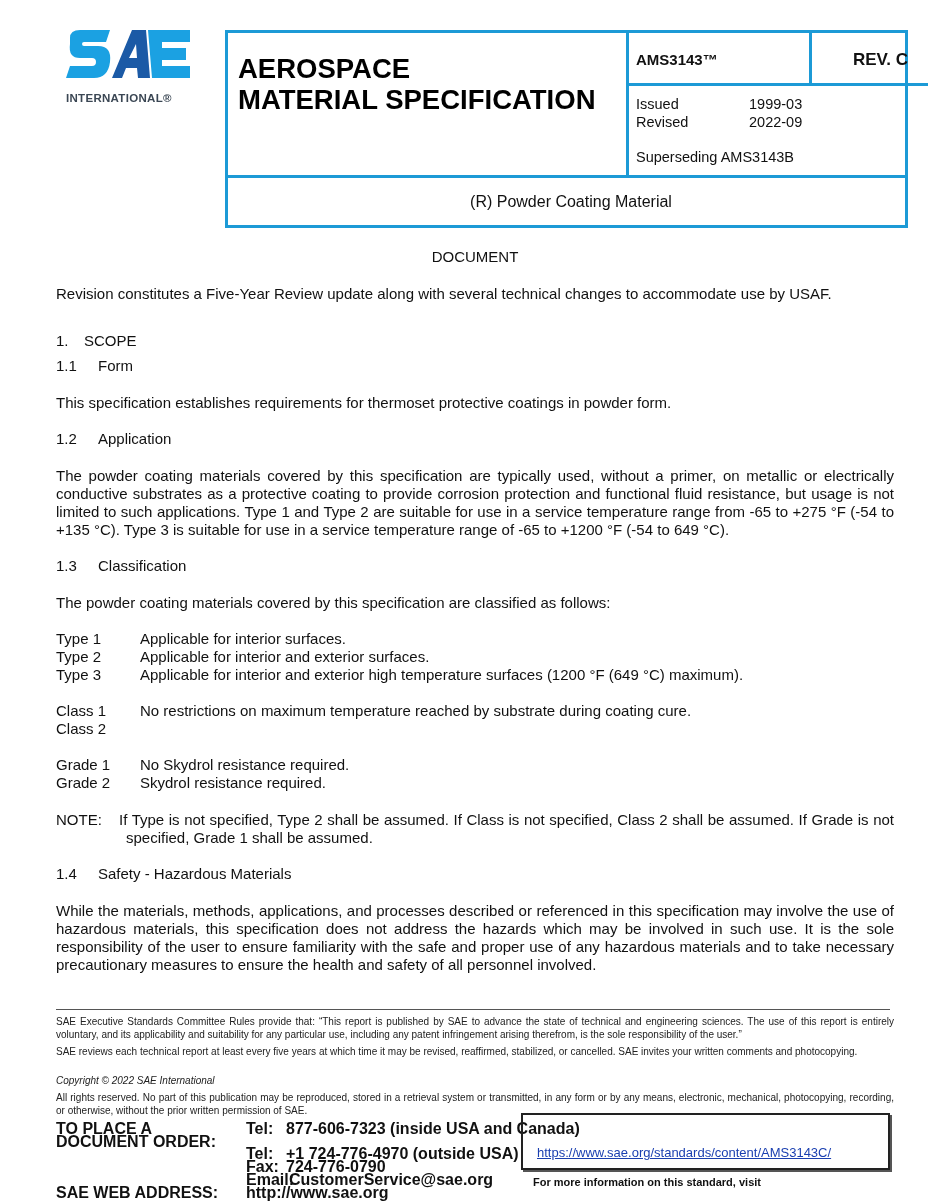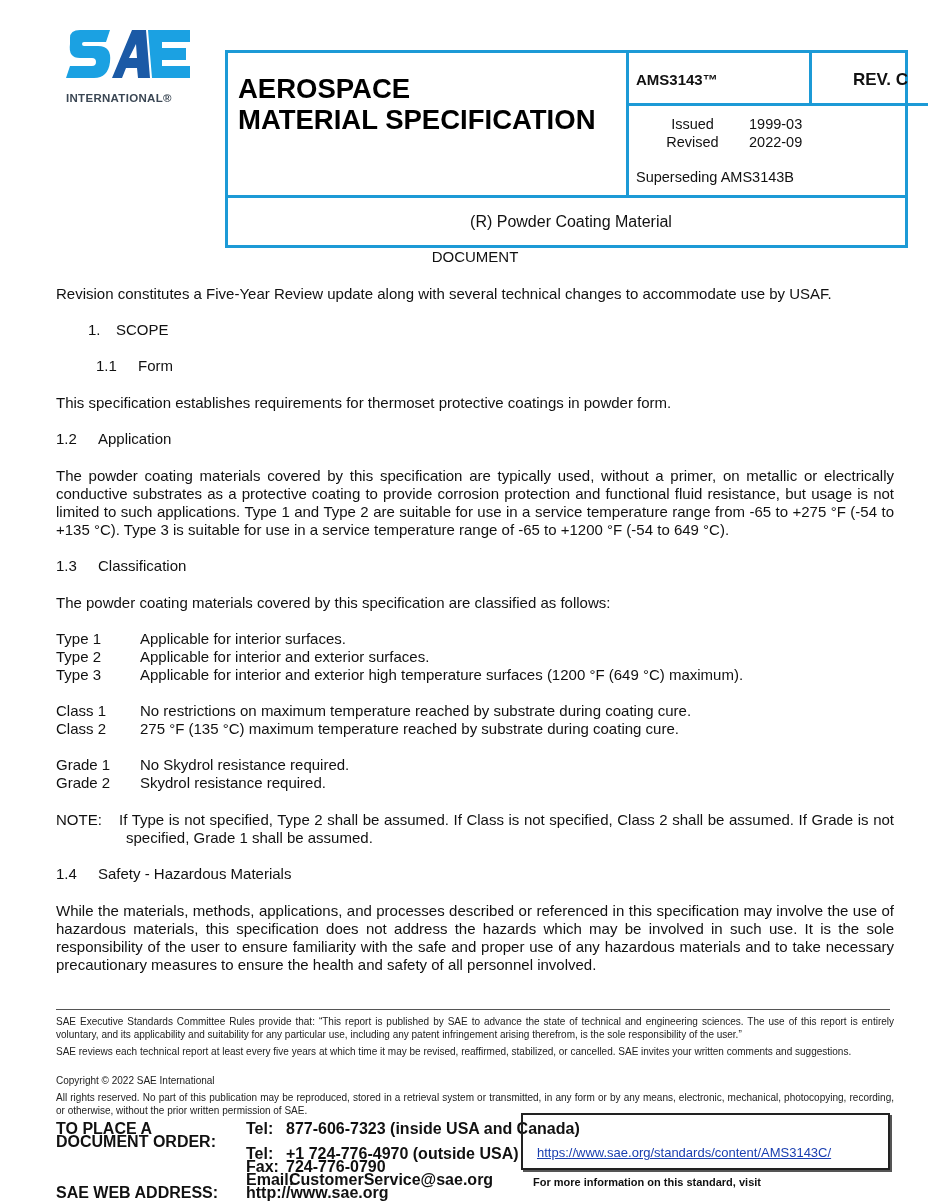--- a/index.html
+++ b/index.html
@@ -14,21 +14,21 @@
   .logo svg { display: block; }
   .logo-sub {
     position: absolute; left: 0; top: 62px; width: 128px;
     font-family: "Liberation Sans", sans-serif; font-weight: bold; font-size: 11.5px;
     letter-spacing: 0.3px; color: #3b4754;
   }
 
   
   .hdr {
     left: 225px; top: 30px; width: 683px; height: 198px;
-    box-sizing: border-box; border: 3px solid #1c9ad6; margin-top: 20px;
+    box-sizing: border-box; border: 3px solid #1c9ad6;
   }
   .hdr-left {
     position: absolute; left: 0; top: 0; width: 398px; height: 142px;
     border-right: 3px solid #1c9ad6; box-sizing: content-box;
   }
   .hdr-title {
     position: absolute; left: 10px; top: 20px;
     font-weight: bold; font-size: 27.5px; line-height: 31px; color: #000;
   }
   .hdr-right {
@@ -44,21 +44,21 @@
   .hdr-rev {
     position: absolute; left: 183px; top: 0; width: 116px; height: 50px;
     border-bottom: 3px solid #1c9ad6;
   }
   .hdr-rev span {
     position: absolute; right: 20px; top: 17px; font-weight: bold; font-size: 17px;
   }
   .hdr-dates {
     position: absolute; left: 7px; top: 62px; font-size: 14.5px; line-height: 18px;
   }
-  .hdr-dates .row { display: flex; text-align: center; }
+  .hdr-dates .row { display: flex; }
   .hdr-dates .lbl { width: 113px; }
   .hdr-supersede {
     position: absolute; left: 7px; top: 116px; font-size: 14.5px;
   }
   .hdr-sub {
     position: absolute; left: 0; top: 142px; width: 677px; height: 50px;
     border-top: 3px solid #1c9ad6;
   }
   .hdr-sub span {
     position: absolute; left: 0; right: 0; top: 15px; text-align: center; font-size: 16px; padding-left: 9px;
@@ -134,25 +134,25 @@
   </div>
   <div class="hdr-sub">
     <span>(R) Powder Coating Material</span>
   </div>
 </div>
 
 <div class="body-text">
   <div class="p rationale">DOCUMENT</div>
   <div class="p" style="top:285px;">Revision constitutes a Five-Year Review update along with several technical changes to accommodate use by USAF.</div>
 
-  <div class="p" style="top:321px;margin-left:32px;">
+  <div class="p" style="top:332px;">
     <span class="num1">1.</span><span>SCOPE</span>
   </div>
 
-  <div class="p" style="top:357px;margin-left:40px;">
+  <div class="p" style="top:357px;">
     <span class="num">1.1</span><span>Form</span>
   </div>
   <div class="p" style="top:394px;">This specification establishes requirements for thermoset protective coatings in powder form.</div>
 
   <div class="p" style="top:430px;">
     <span class="num">1.2</span><span>Application</span>
   </div>
   <div class="p" style="top:467px;">The powder coating materials covered by this specification are typically used, without a primer, on metallic or electrically conductive substrates as a protective coating to provide corrosion protection and functional fluid resistance, but usage is not limited to such applications. Type 1 and Type 2 are suitable for use in a service temperature range from -65 to +275 °F (-54 to +135 °C). Type 3 is suitable for use in a service temperature range of -65 to +1200 °F (-54 to 649 °C).</div>
 
   <div class="p" style="top:557px;">
@@ -175,21 +175,20 @@
       </div>
   </div>
 
   <div class="deflist" style="top:702px;">
     <div class="row">
         <span class="term">Class 1</span>
         <span>No restrictions on maximum temperature reached by substrate during coating cure.</span>
       </div>
     <div class="row">
         <span class="term">Class 2</span>
-        <span>275 °F (135 °C) maximum temperature reached by substrate during coating cure.</span>
       </div>
   </div>
 
   <div class="deflist" style="top:756px;">
     <div class="row">
         <span class="term">Grade 1</span>
         <span>No Skydrol resistance required.</span>
       </div>
     <div class="row">
         <span class="term">Grade 2</span>
@@ -203,22 +202,22 @@
   </div>
 
   <div class="p" style="top:865px;">
     <span class="num">1.4</span><span>Safety - Hazardous Materials</span>
   </div>
   <div class="p" style="top:902px;">While the materials, methods, applications, and processes described or referenced in this specification may involve the use of hazardous materials, this specification does not address the hazards which may be involved in such use. It is the sole responsibility of the user to ensure familiarity with the safe and proper use of any hazardous materials and to take necessary precautionary measures to ensure the health and safety of all personnel involved.</div>
 </div>
 
 <div class="abs rule"></div>
 <div class="fine" style="top:1016px;">SAE Executive Standards Committee Rules provide that: “This report is published by SAE to advance the state of technical and engineering sciences. The use of this report is entirely voluntary, and its applicability and suitability for any particular use, including any patent infringement arising therefrom, is the sole responsibility of the user.”</div>
-<div class="fine" style="top:1046px;">SAE reviews each technical report at least every five years at which time it may be revised, reaffirmed, stabilized, or cancelled. SAE invites your written comments and suggestions.</div>
-<div class="fine" style="top:1075px;">Copyright © 2022 SAE International</div>
+<div class="fine" style="top:1046px;">SAE reviews each technical report at least every five years at which time it may be revised, reaffirmed, stabilized, or cancelled. SAE invites your written comments and photocopying.</div>
+<div class="fine" style="top:1075px;font-style:italic;">Copyright © 2022 SAE International</div>
 <div class="fine" style="top:1092px;">All rights reserved. No part of this publication may be reproduced, stored in a retrieval system or transmitted, in any form or by any means, electronic, mechanical, photocopying, recording, or otherwise, without the prior written permission of SAE.</div>
 
 <div class="order">
   <div class="row">
     <span class="c1">TO PLACE A DOCUMENT ORDER:</span>
     <span class="c2">Tel:</span>
     <span>877-606-7323 (inside USA and Canada)</span>
   </div>
   <div class="row">
     <span class="c1"></span>

